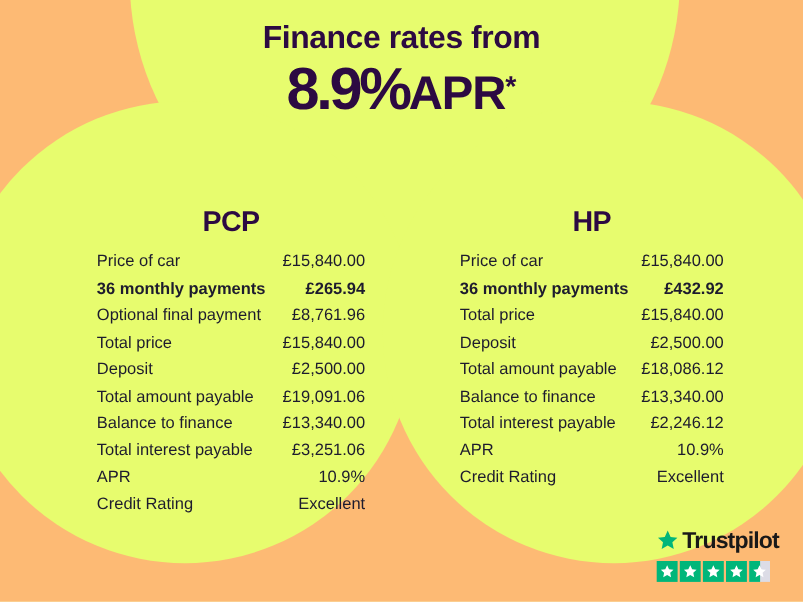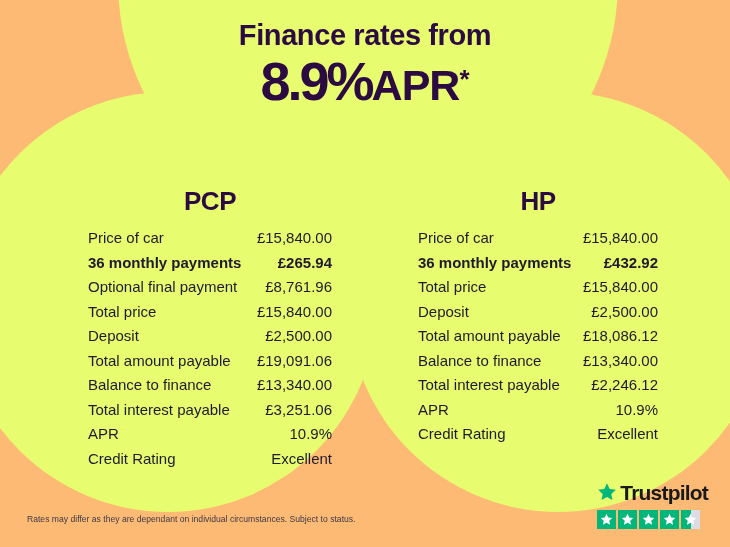--- a/index.html
+++ b/index.html
@@ -291,21 +291,20 @@
           <div class="row">
             <span class="label">Credit Rating</span>
             <span class="value">Excellent</span>
           </div>
         </div>
     </div>
 
   </div>
 
   <div class="footer-note">
-    <p>Rates may differ as they are dependant on individual circumstances. Subject to status.</p>
   </div>
 
   <div class="trustpilot">
     <div class="tp-brand">
       <span>
         <svg width="20" height="20" viewBox="0 0 24 24" aria-hidden="true">
           <polygon points="12,1.6 15.2,8.5 22.6,9.3 17.1,14.3 18.6,21.6 12,17.9 5.4,21.6 6.9,14.3 1.4,9.3 8.8,8.5" fill="#00b67a"></polygon>
         </svg>
       </span>
       <span class="tp-word">Trustpilot</span>

